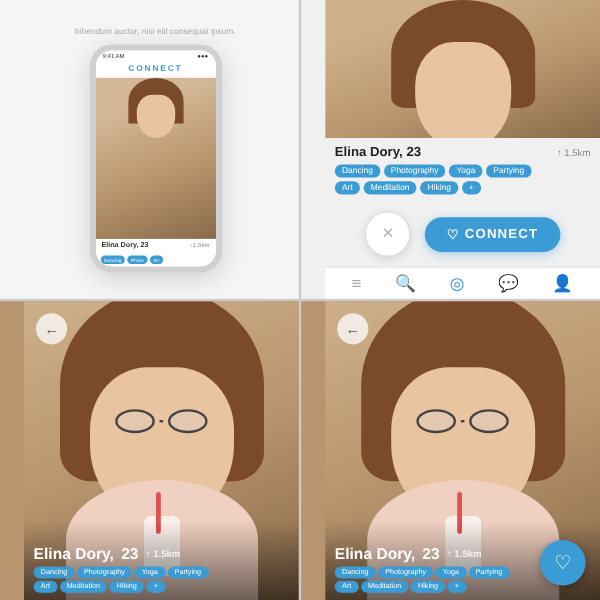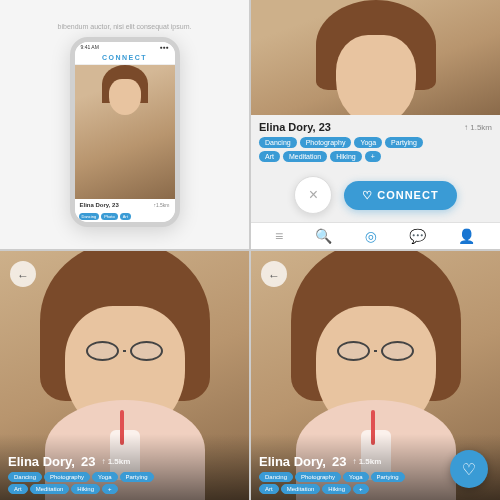--- a/index.html
+++ b/index.html
@@ -427,21 +427,21 @@
       align-items: center;
       justify-content: center;
       font-size: 16px;
       color: #fff;
       box-shadow: 0 2px 8px rgba(0,0,0,0.3);
       cursor: pointer;
     }
 
     
     .grid { gap: 2px; background: #ccc; }
-    .cell-tl, .cell-tr, .cell-bl, .cell-br { overflow: hidden; }
+    .cell-tl, .cell-tr, .cell-bl, .cell-br { overflow: hidden; padding-left: 20px; }
   </style>
 </head>
 <body>
 
 <div class="grid">
 
   <div class="cell-tl">
     <div class="text-above-phone">bibendum auctor, nisi elit consequat ipsum.</div>
     <div class="phone-mockup">
       <div class="phone-status-bar">

